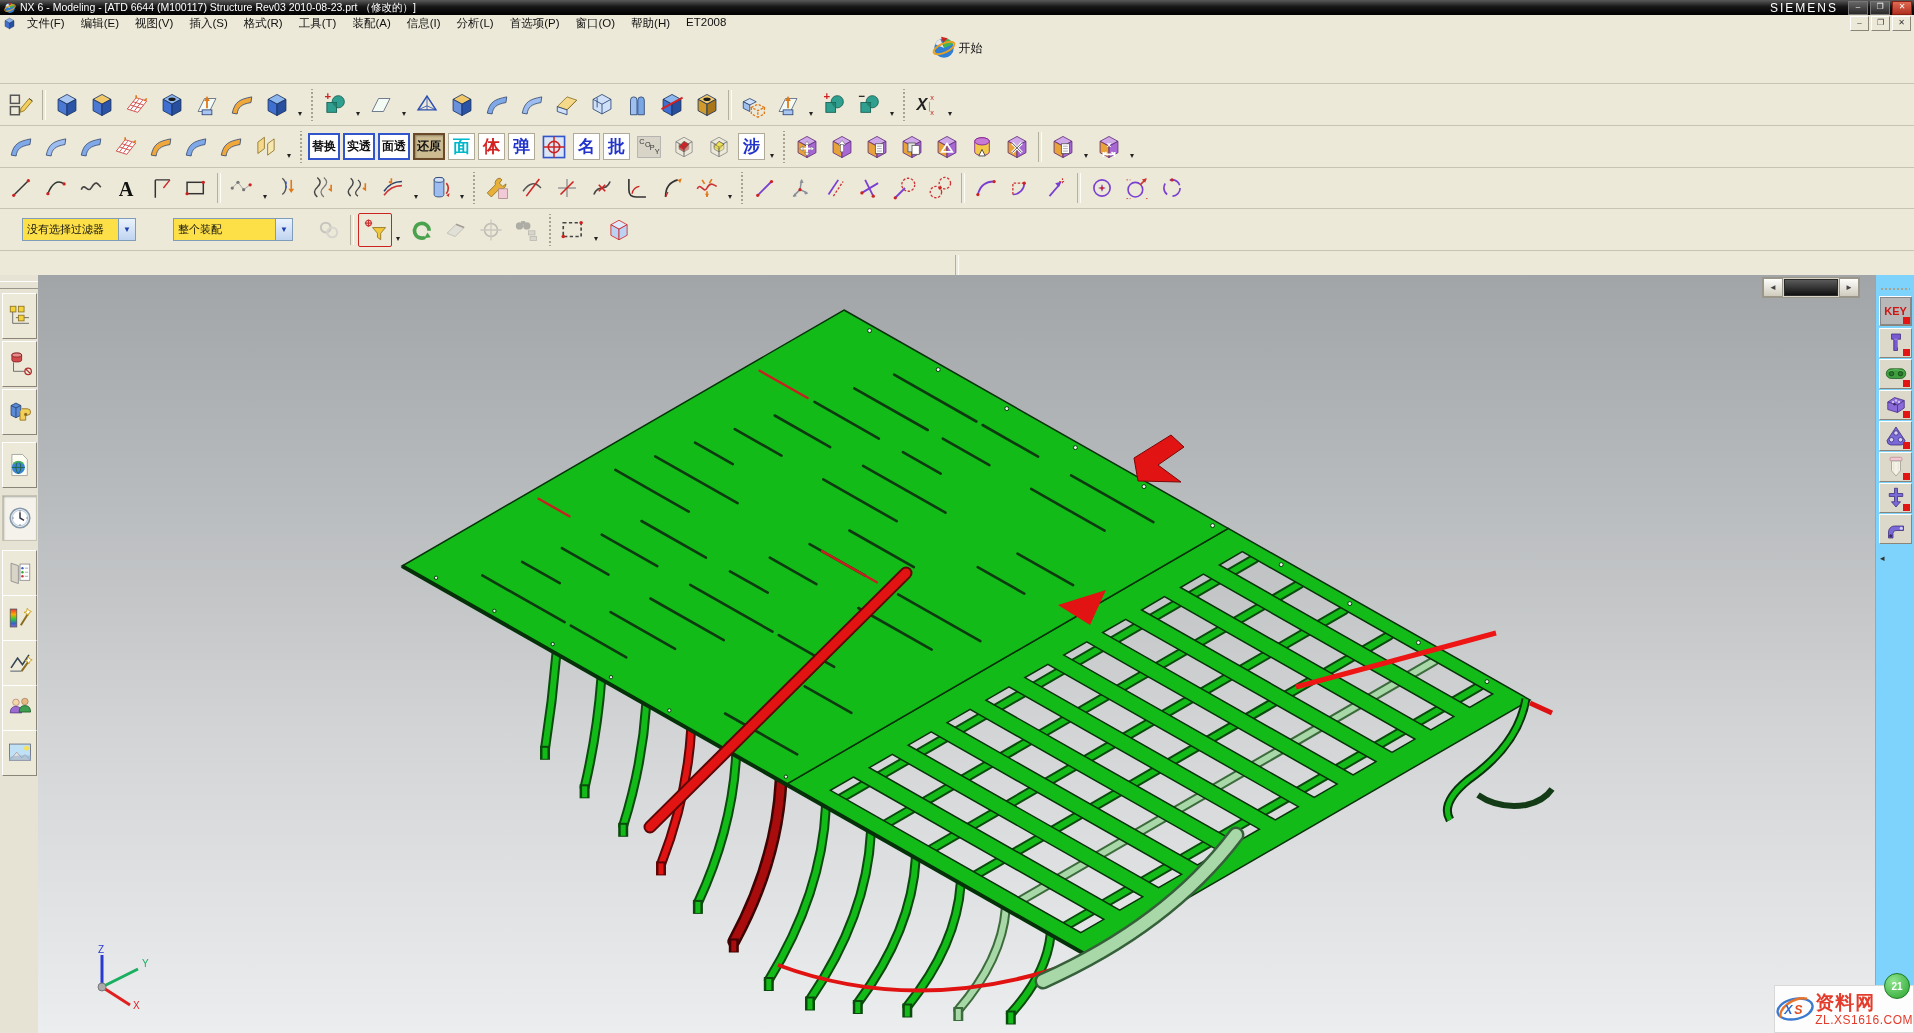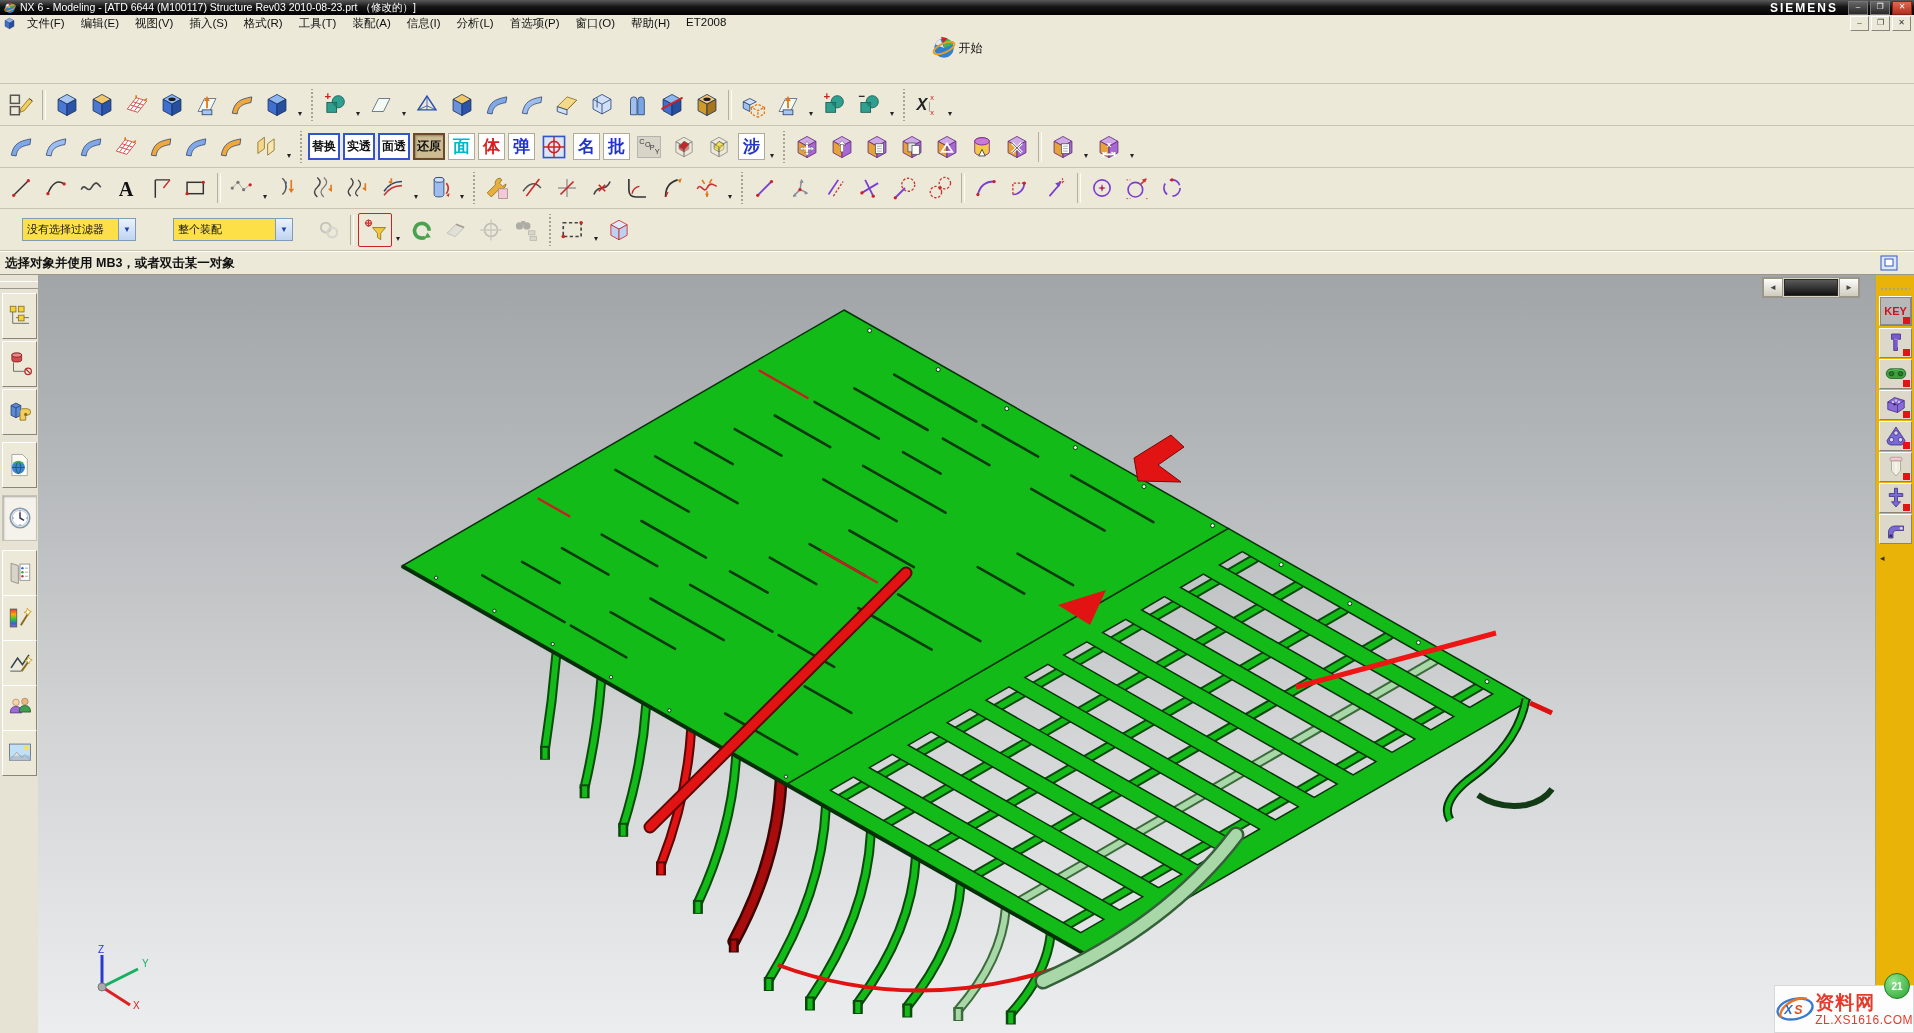--- a/index.html
+++ b/index.html
@@ -3,21 +3,21 @@
 <meta charset="utf-8">
 <style>
   html,body{margin:0;padding:0;background:#888;}
   #app{position:relative;width:1914px;height:1033px;overflow:hidden;background:#ece9d8;
        font-family:"Liberation Sans","DejaVu Sans",sans-serif;font-size:11px;color:#111;user-select:none;}
   
   .titlebar{position:absolute;left:0;top:0;width:100%;height:15px;
     background:linear-gradient(#5a5a5a,#161616 45%,#000);display:flex;align-items:center;color:#fff;}
   .titlebar .appico{width:12px;height:12px;margin:0 4px;}
   .titlebar .ttext{font-size:10.5px;white-space:nowrap;overflow:hidden;flex:0 1 auto;}
-  .titlebar .brand{margin-left:auto;font-weight:bold;font-size:12px;letter-spacing:2px;margin-right:10px;}
+  .titlebar .brand{margin-left:auto;font-weight:normal;font-size:12px;letter-spacing:2px;margin-right:10px;}
   .twb{width:18px;height:12px;margin-right:2px;border:1px solid #777;background:linear-gradient(#666,#2a2a2a);
        color:#fff;font-size:8px;line-height:10px;text-align:center;}
   .twb.close{background:linear-gradient(#e06a52,#b03020);border-color:#8a2014;}
   
   .menubar{position:absolute;left:0;top:15px;width:100%;height:16px;background:#ece9d8;
     border-bottom:1px solid #d8d4c4;display:flex;align-items:center;}
   .menubar .appico{width:13px;height:13px;margin:0 3px;}
   .mi{padding:0 8px;font-size:11.5px;white-space:nowrap;}
   .mdiwrap{margin-left:auto;display:flex;margin-right:3px;}
   .mdib{width:17px;height:13px;margin-left:2px;background:#ece9d8;border:1px solid;
@@ -47,21 +47,21 @@
   .statusbar{position:absolute;left:0;top:251px;width:100%;height:24px;box-sizing:border-box;background:#ece9d8;
     border-top:1px solid #fff;border-bottom:1px solid #9a9689;display:flex;align-items:center;
     padding-left:5px;font-weight:bold;font-size:12.5px;}
   .sb-ico{position:absolute;right:16px;top:3px;}
   
   #ldock{position:absolute;left:0;top:275px;bottom:0;width:38px;background:#e6e2d4;border-right:1px solid #a8a492;}
   #ldock .hdr{position:absolute;left:0;top:6px;width:100%;height:6px;border-top:1px solid #fff;border-bottom:1px solid #9a9689;}
   .dkb{position:absolute;left:2px;width:33px;height:44px;background:#ece9d8;border:1px solid;
        border-color:#fff #8a8578 #8a8578 #fff;display:flex;align-items:center;justify-content:center;}
   .dkb.pr{background:#f4f2ea;border-color:#c8c4b4;}
-  #rdock{position:absolute;right:0;top:275px;bottom:0;width:38px;background:#eab308;border-left:1px solid #a8a492;}
+  #rdock{position:absolute;right:0;top:275px;bottom:0;width:38px;background:#7dd3fc;border-left:1px solid #a8a492;}
   .rgrip{position:absolute;left:4px;top:12px;width:30px;height:5px;
      background-image:radial-gradient(#a8a390 1px,transparent 1.3px);background-size:4px 4px;}
   .rkb{position:absolute;left:3px;width:31px;height:28px;background:#dcd8ca;border:1px solid;
        border-color:#fff #8a8578 #8a8578 #fff;display:flex;align-items:center;justify-content:center;overflow:hidden;}
   .rkb .rc{position:absolute;right:1px;bottom:1px;width:7px;height:7px;background:#e21414;}
   .keychip{font-weight:bold;font-size:11px;color:#cf1414;background:#b8b8b8;width:100%;height:100%;
            display:flex;align-items:center;justify-content:center;border:1px solid #888;box-sizing:border-box;}
   .rarrow{position:absolute;left:4px;font-size:9px;color:#333;}
   
   #vp{position:absolute;left:38px;top:275px;width:1838px;height:758px;overflow:hidden;
@@ -1072,29 +1072,20 @@
         <span class="tbtn">
           <svg width="26" height="26" viewBox="0 0 32 32">
             <path d="M16 4l10 5.5L16 15 6 9.5z" fill="#dfeafc" stroke="#cc2222"></path>
             <path d="M6 9.5L16 15v13L6 22.5z" fill="#bcd2f2" stroke="#cc2222"></path>
             <path d="M26 9.5L16 15v13l10-5.5z" fill="#bcd2f2" stroke="#cc2222"></path>
           </svg>
         </span>
       </div>
     </div>
 
-  <div class="statusbar">
-    <span>选择对象并使用 MB3，或者双击某一对象</span>
-    <span class="sb-ico">
-      <svg width="18" height="16" viewBox="0 0 18 16">
-          <rect x="1" y="1" width="16" height="14" fill="#dce8f8" stroke="#3355cc"></rect>
-          <rect x="5" y="4" width="8" height="7" fill="#fff" stroke="#3355cc"></rect>
-        </svg>
-    </span>
-  </div>
 
   <div id="ldock">
       <div class="hdr"></div>
       <div class="dkb" style="top: 18px;">
         <svg width="26" height="26" viewBox="0 0 32 32">
           <rect x="4" y="4" width="7" height="7" fill="#f2d43a" stroke="#8a6d1f"></rect>
           <rect x="14" y="4" width="7" height="7" fill="#f2d43a" stroke="#8a6d1f"></rect>
           <path d="M7 11v14h20M11 18h16" fill="none" stroke="#555"></path>
           <rect x="14" y="15" width="7" height="7" fill="#f2d43a" stroke="#8a6d1f"></rect>
         </svg>

